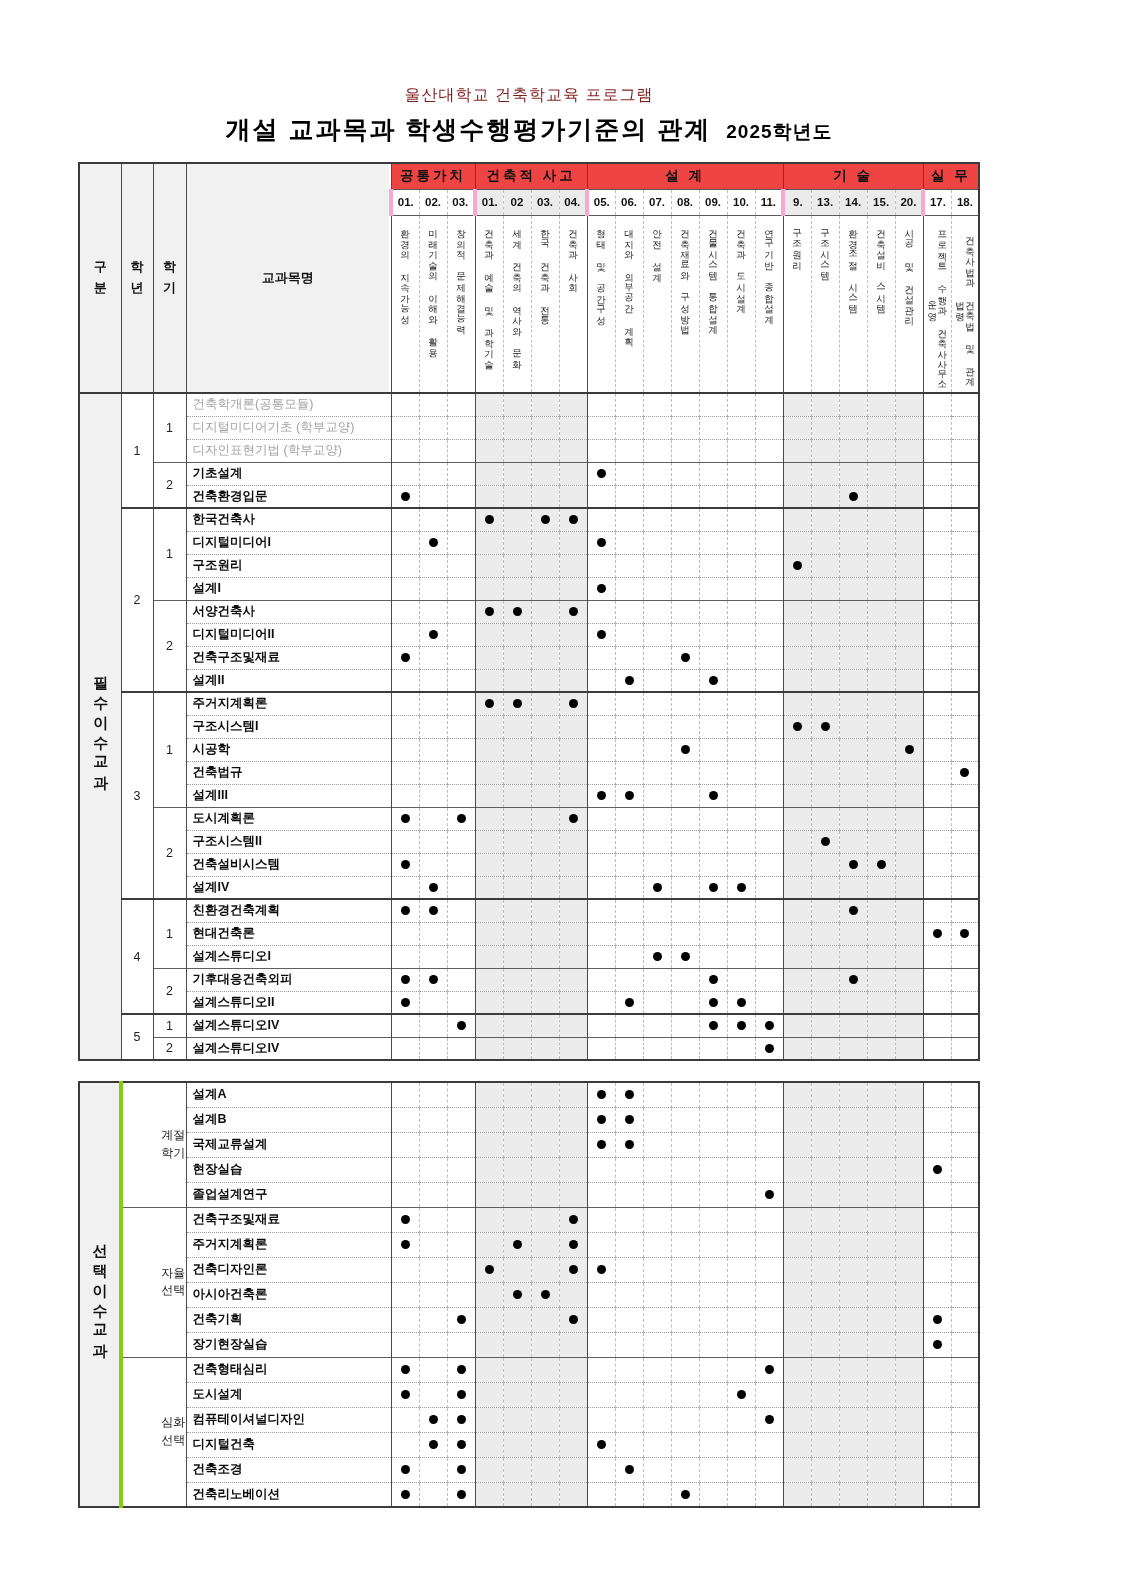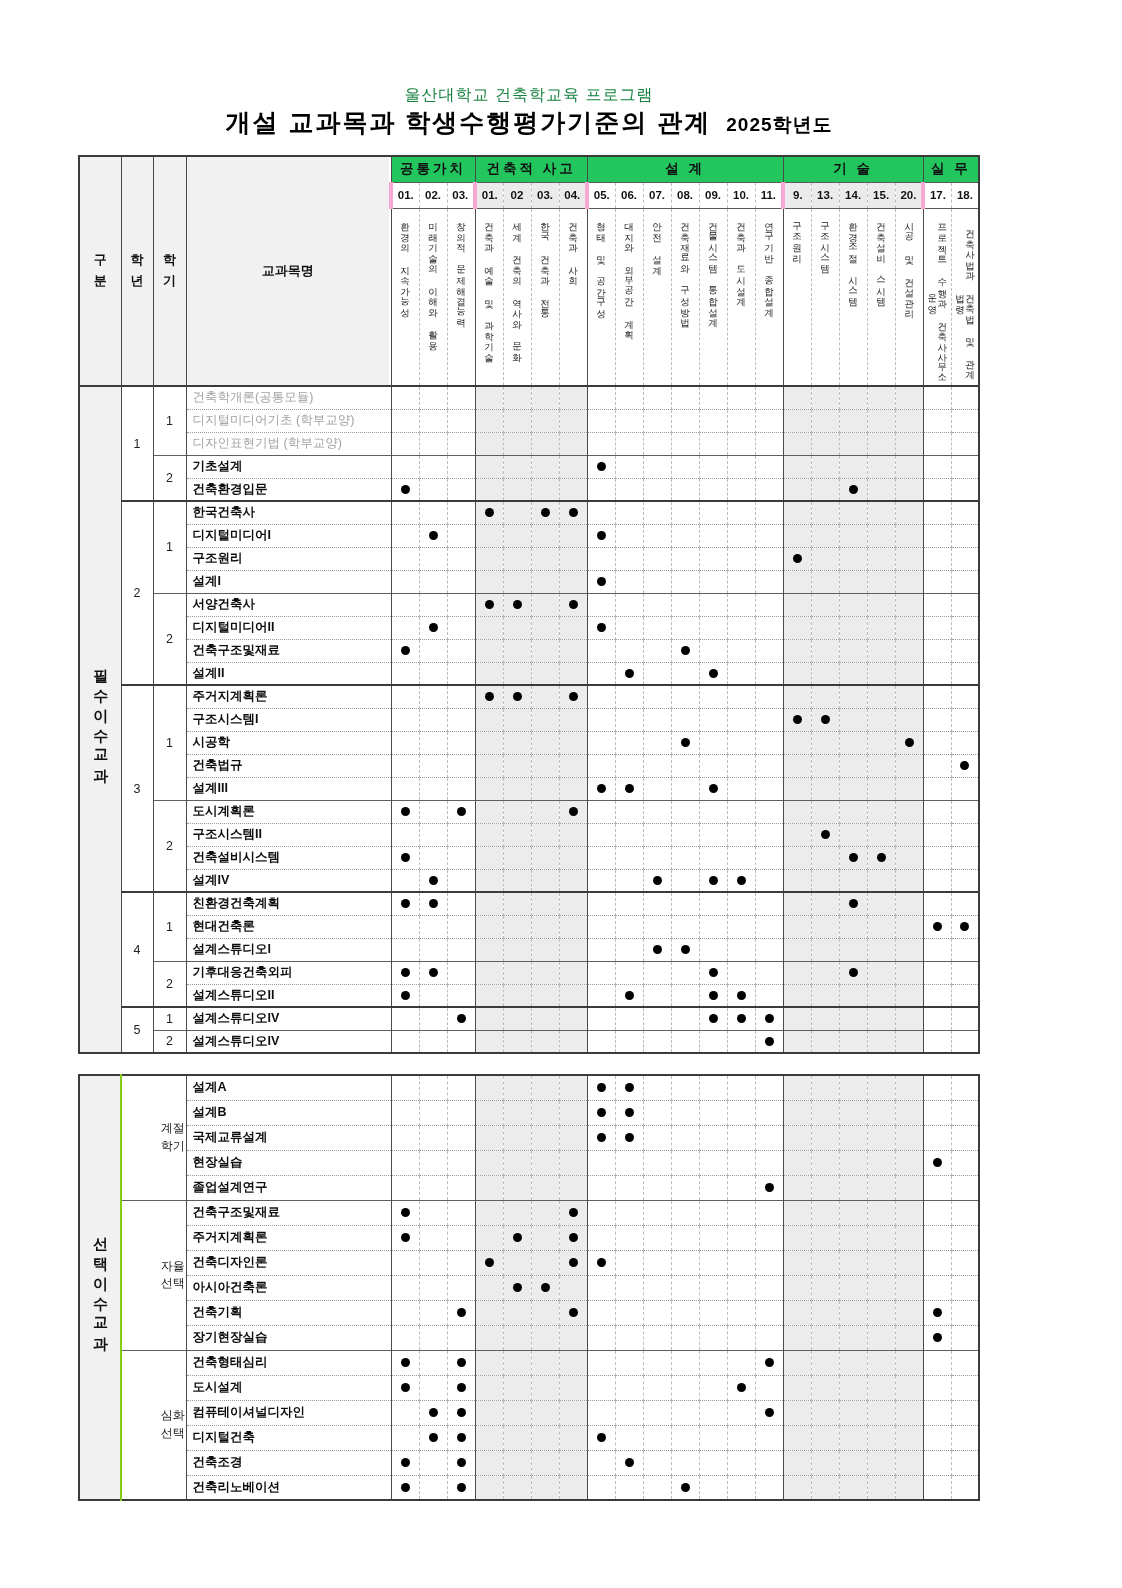--- a/index.html
+++ b/index.html
@@ -4,40 +4,40 @@
 <style>
   * { box-sizing: border-box; margin: 0; padding: 0; }
   html, body { background: #ffffff; }
   body {
     width: 1122px; height: 1588px;
     font-family: "Liberation Sans", sans-serif;
     color: #111;
   }
   .page { width: 1122px; height: 1588px; padding-top: 84px; overflow: hidden; }
   .headline { width: 902px; margin-left: 78px; text-align: center; }
-  .subtitle { font-size: 16px; color: #15803d; letter-spacing: 1px; line-height: 22px; }
-  .title { font-size: 25px; font-weight: bold; letter-spacing: 2px; line-height: 32px; color: #000; }
+  .subtitle { font-size: 16px; color: #7f1d1d; letter-spacing: 1px; line-height: 22px; }
+  .title { margin-top: 7px; font-size: 25px; font-weight: bold; letter-spacing: 2px; line-height: 32px; color: #000; }
   .title .yr { font-size: 19px; margin-left: 6px; letter-spacing: 1px; }
 
   table.matrix {
     border-collapse: collapse; table-layout: fixed;
     width: 902px; margin-left: 78px;
     border: 2px solid #3b3b3b;
   }
   table.req { margin-top: 14px; }
   table.ele { margin-top: 20px; }
   .matrix th, .matrix td { overflow: hidden; }
 
   
   th.corner {
     background: #f1f1f1; border-left: 1px solid #4a4a4a; border-bottom: 2px solid #3b3b3b;
     font-size: 13px; font-weight: bold; line-height: 1.6; text-align: center; vertical-align: middle; color: #111;
   }
   th.grp {
-    height: 26px; background: #22c55e; border-left: 1px solid #4a4a4a; border-bottom: 1px solid #5a5a5a;
+    height: 26px; background: #ef4444; border-left: 1px solid #4a4a4a; border-bottom: 1px solid #5a5a5a;
     font-size: 13.5px; font-weight: bold; letter-spacing: 3px; text-align: center; color: #111;
   }
   th.num {
     height: 26px; border-bottom: 1px solid #5a5a5a; border-left: 1px dashed #bdbdbd;
     font-size: 11.5px; font-weight: bold; text-align: center; background: #fff; color: #111;
   }
   th.num.shaded { background: #ebebeb; }
   th.num.gstart { border-left: 4px solid #f9a8d4; }
   th.vlab {
     height: 178px; vertical-align: top; padding-top: 6px;
@@ -59,21 +59,21 @@
 
   td.section { background: #f1f1f1; text-align: center; vertical-align: middle; }
   td.section .vtext {
     writing-mode: vertical-rl; text-orientation: upright;
     font-size: 15px; font-weight: bold; letter-spacing: 5px; color: #111; display: inline-block;
   }
   td.ycell, td.scell {
     border-left: 1px solid #4a4a4a; text-align: center; font-size: 12.5px; color: #222; background: #fff;
   }
   td.gcell {
-    border-left: 2px solid #84cc16; text-align: center; font-size: 12px; color: #222;
+    border-left: 4px solid #84cc16; text-align: center; font-size: 12px; color: #222;
     line-height: 1.45; background: #fff; padding-left: 38px;
   }
   td.course {
     border-left: 1px solid #4a4a4a; text-align: left; padding-left: 6px;
     font-size: 12.5px; font-weight: bold; color: #0d0d0d; white-space: nowrap; background: #fff;
   }
   td.course.muted { color: #a2a2a2; font-weight: normal; }
   td.crit { border-left: 1px dashed #bdbdbd; text-align: center; background: #fff; }
   td.crit.shaded { background: #ececec; }
   td.crit.gstart { border-left: 1px solid #4a4a4a; }

